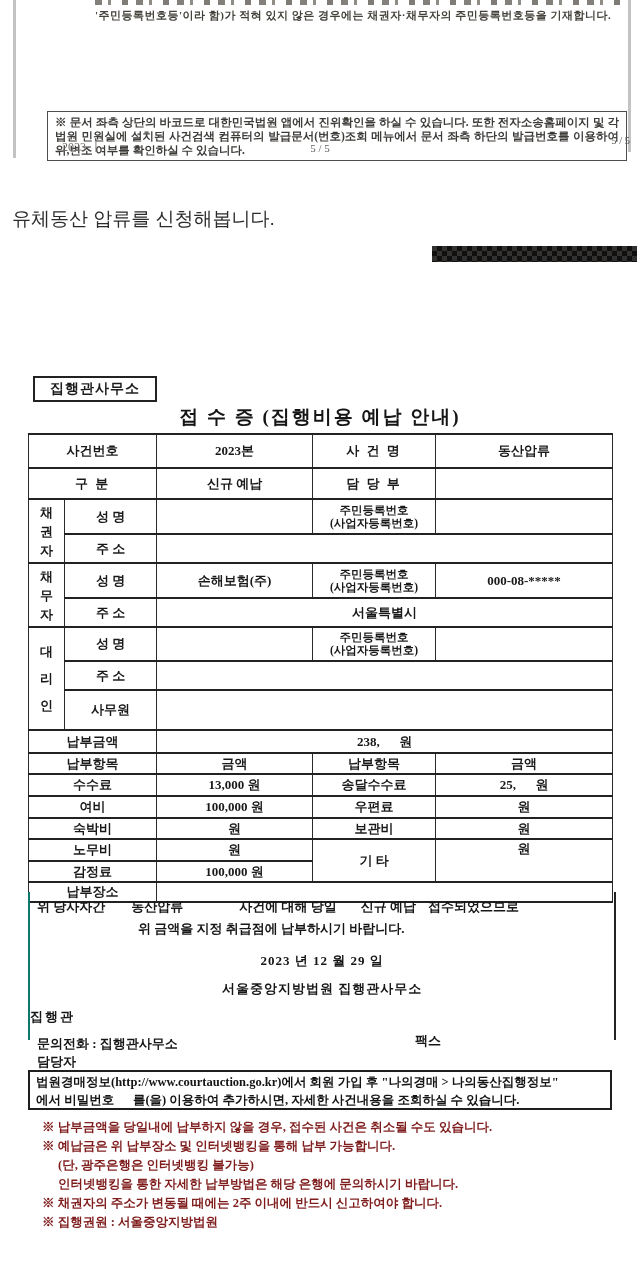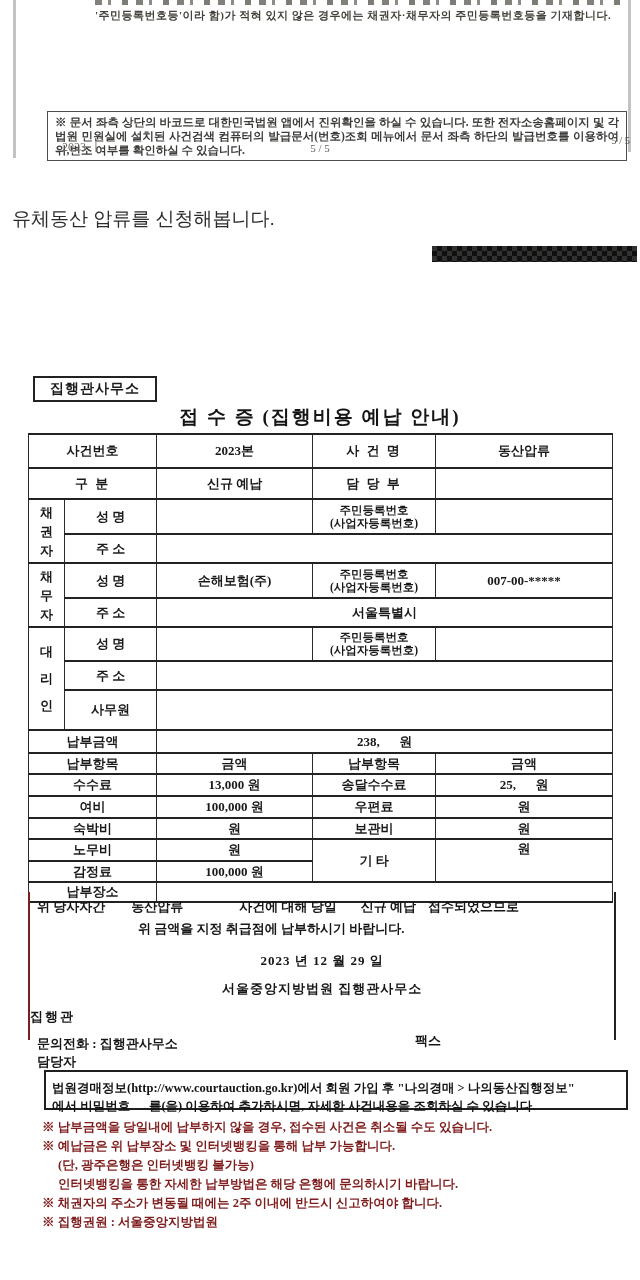--- a/index.html
+++ b/index.html
@@ -42,34 +42,34 @@
   td.l19{line-height:19px;} td.l27{line-height:27px;}
   td.two-line{white-space:pre-line;font-size:11.5px;line-height:13px;letter-spacing:0;}
   td.val-r{text-align:right;padding-right:9px;white-space:pre;}
   td.val-l{text-align:left;padding-left:14px;}
   td.amount-val{text-align:left;padding-left:148px;white-space:pre;}
   td.top-r{vertical-align:top;text-align:right;padding-top:2px;padding-right:9px;}
   td.sp{letter-spacing:2px;}
 
   
   .party{position:absolute;left:28px;top:892px;width:584px;height:148px;
-    border-left:2px solid #7f1d1d;border-right:2px solid #222;font-size:13px;font-weight:700;color:#161616;}
+    border-left:2px solid #0f766e;border-right:2px solid #222;font-size:13px;font-weight:700;color:#161616;}
   .party .row1{position:absolute;left:7px;top:6px;white-space:nowrap;}
   .party .row1 .p2{margin-left:26px;} .party .row1 .p3{margin-left:56px;}
   .party .row1 .p4{margin-left:24px;} .party .row1 .p5{margin-left:12px;}
   .party .row2{position:absolute;left:108px;top:28px;}
   .party .date{position:absolute;left:0;top:60px;width:100%;text-align:center;letter-spacing:1px;}
   .party .court{position:absolute;left:0;top:88px;width:100%;text-align:center;letter-spacing:1px;}
   .party .officer{position:absolute;left:0;top:116px;width:100%;text-align:left;letter-spacing:2px;}
   .party .contact{position:absolute;left:7px;top:143px;}
   .party .fax{position:absolute;left:385px;top:140px;}
   .party .staff{position:absolute;left:7px;top:161px;}
 
-  .info-box{position:absolute;left:44px;top:1070px;width:584px;height:40px;border:2px solid #1f1f1f;
-    box-sizing:border-box;padding:8px 6px;font-size:12.5px;line-height:17.5px;font-weight:700;
+  .info-box{position:absolute;left:28px;top:1070px;width:584px;height:40px;border:2px solid #1f1f1f;
+    box-sizing:border-box;padding:2px 6px;font-size:12.5px;line-height:17.5px;font-weight:700;
     color:#141414;white-space:pre-wrap;}
 
   .notes{position:absolute;left:34px;top:1118px;width:582px;font-size:12.5px;line-height:19px;
     font-weight:700;color:#7f1d1d;margin-left:8px;}
   .notes div{white-space:pre-wrap;}
   .notes .indent{padding-left:16px;}
 </style>
 </head>
 <body>
 
@@ -127,21 +127,21 @@
       <td colspan="3"></td>
     </tr>
     <tr style="height:35px">
       <td rowspan="2" class="vlab l19">채
 무
 자</td>
       <td>성  명</td>
       <td>손해보험(주)</td>
       <td class="two-line">주민등록번호
 (사업자등록번호)</td>
-      <td>007-00-*****</td>
+      <td>000-08-*****</td>
     </tr>
     <tr style="height:29px">
       <td>주  소</td>
       <td colspan="3" class="val-l">서울특별시</td>
     </tr>
     <tr style="height:34px">
       <td rowspan="3" class="vlab l27">대
 리
 인</td>
       <td>성  명</td>

